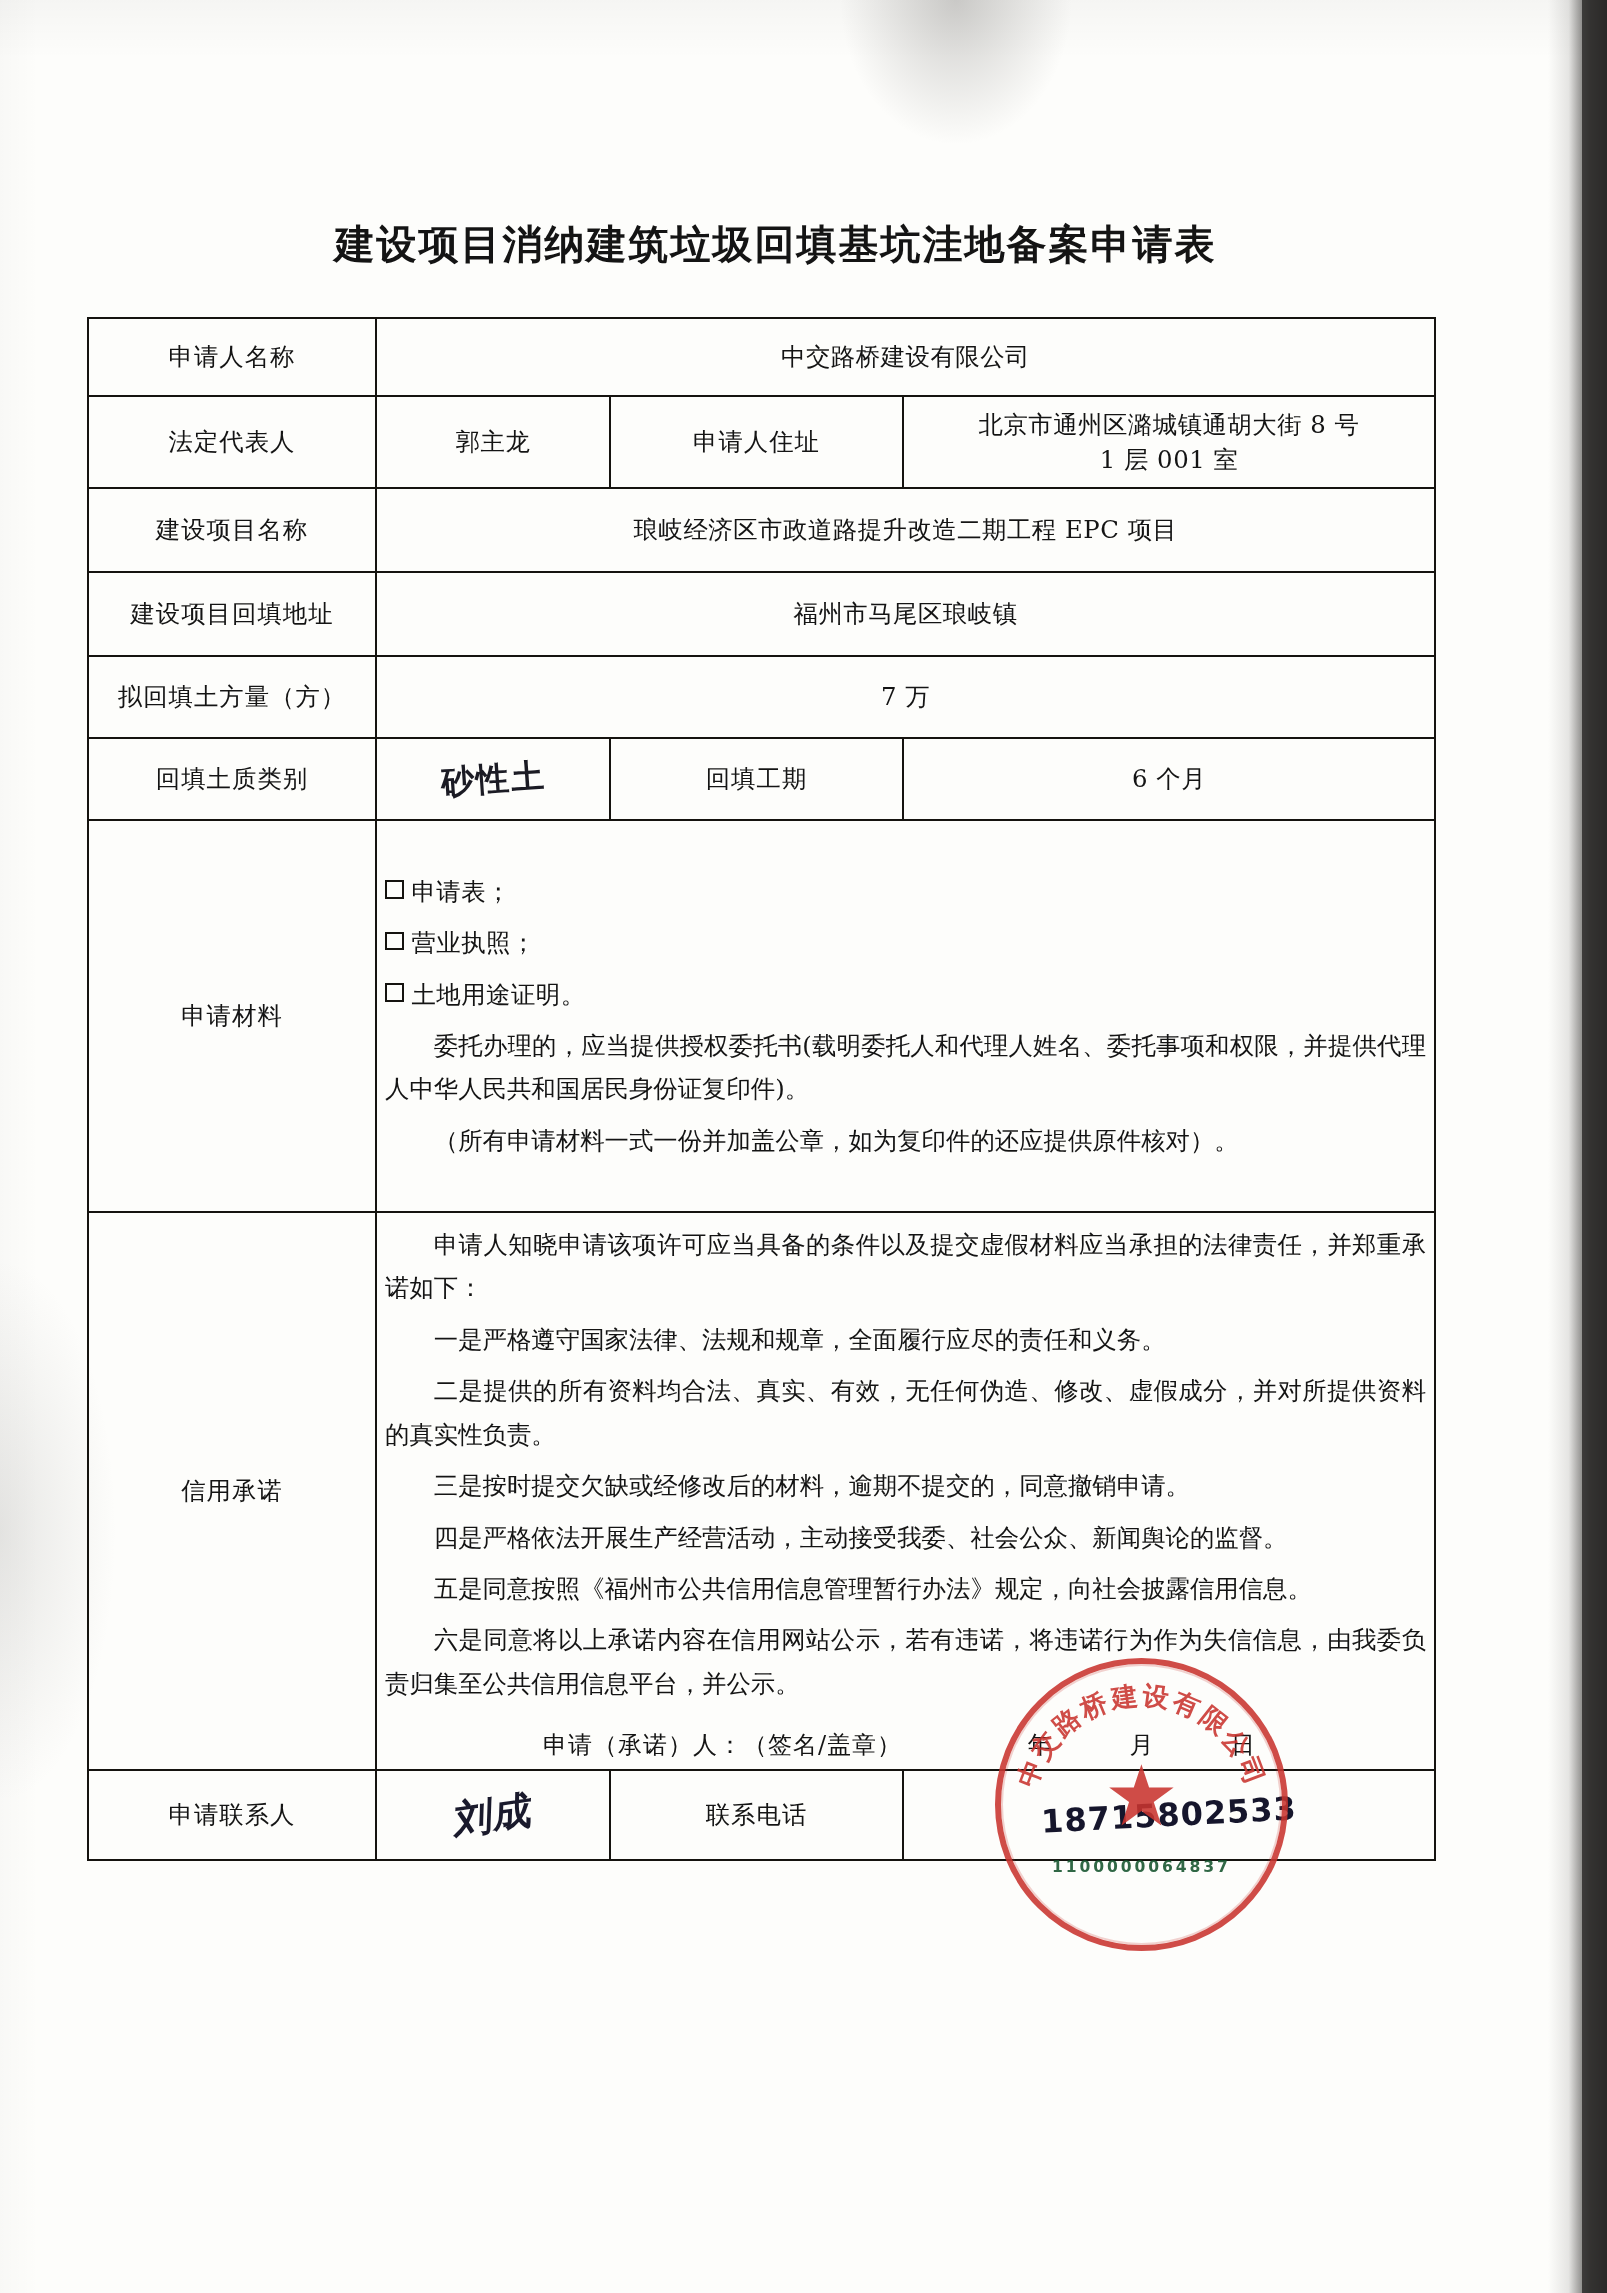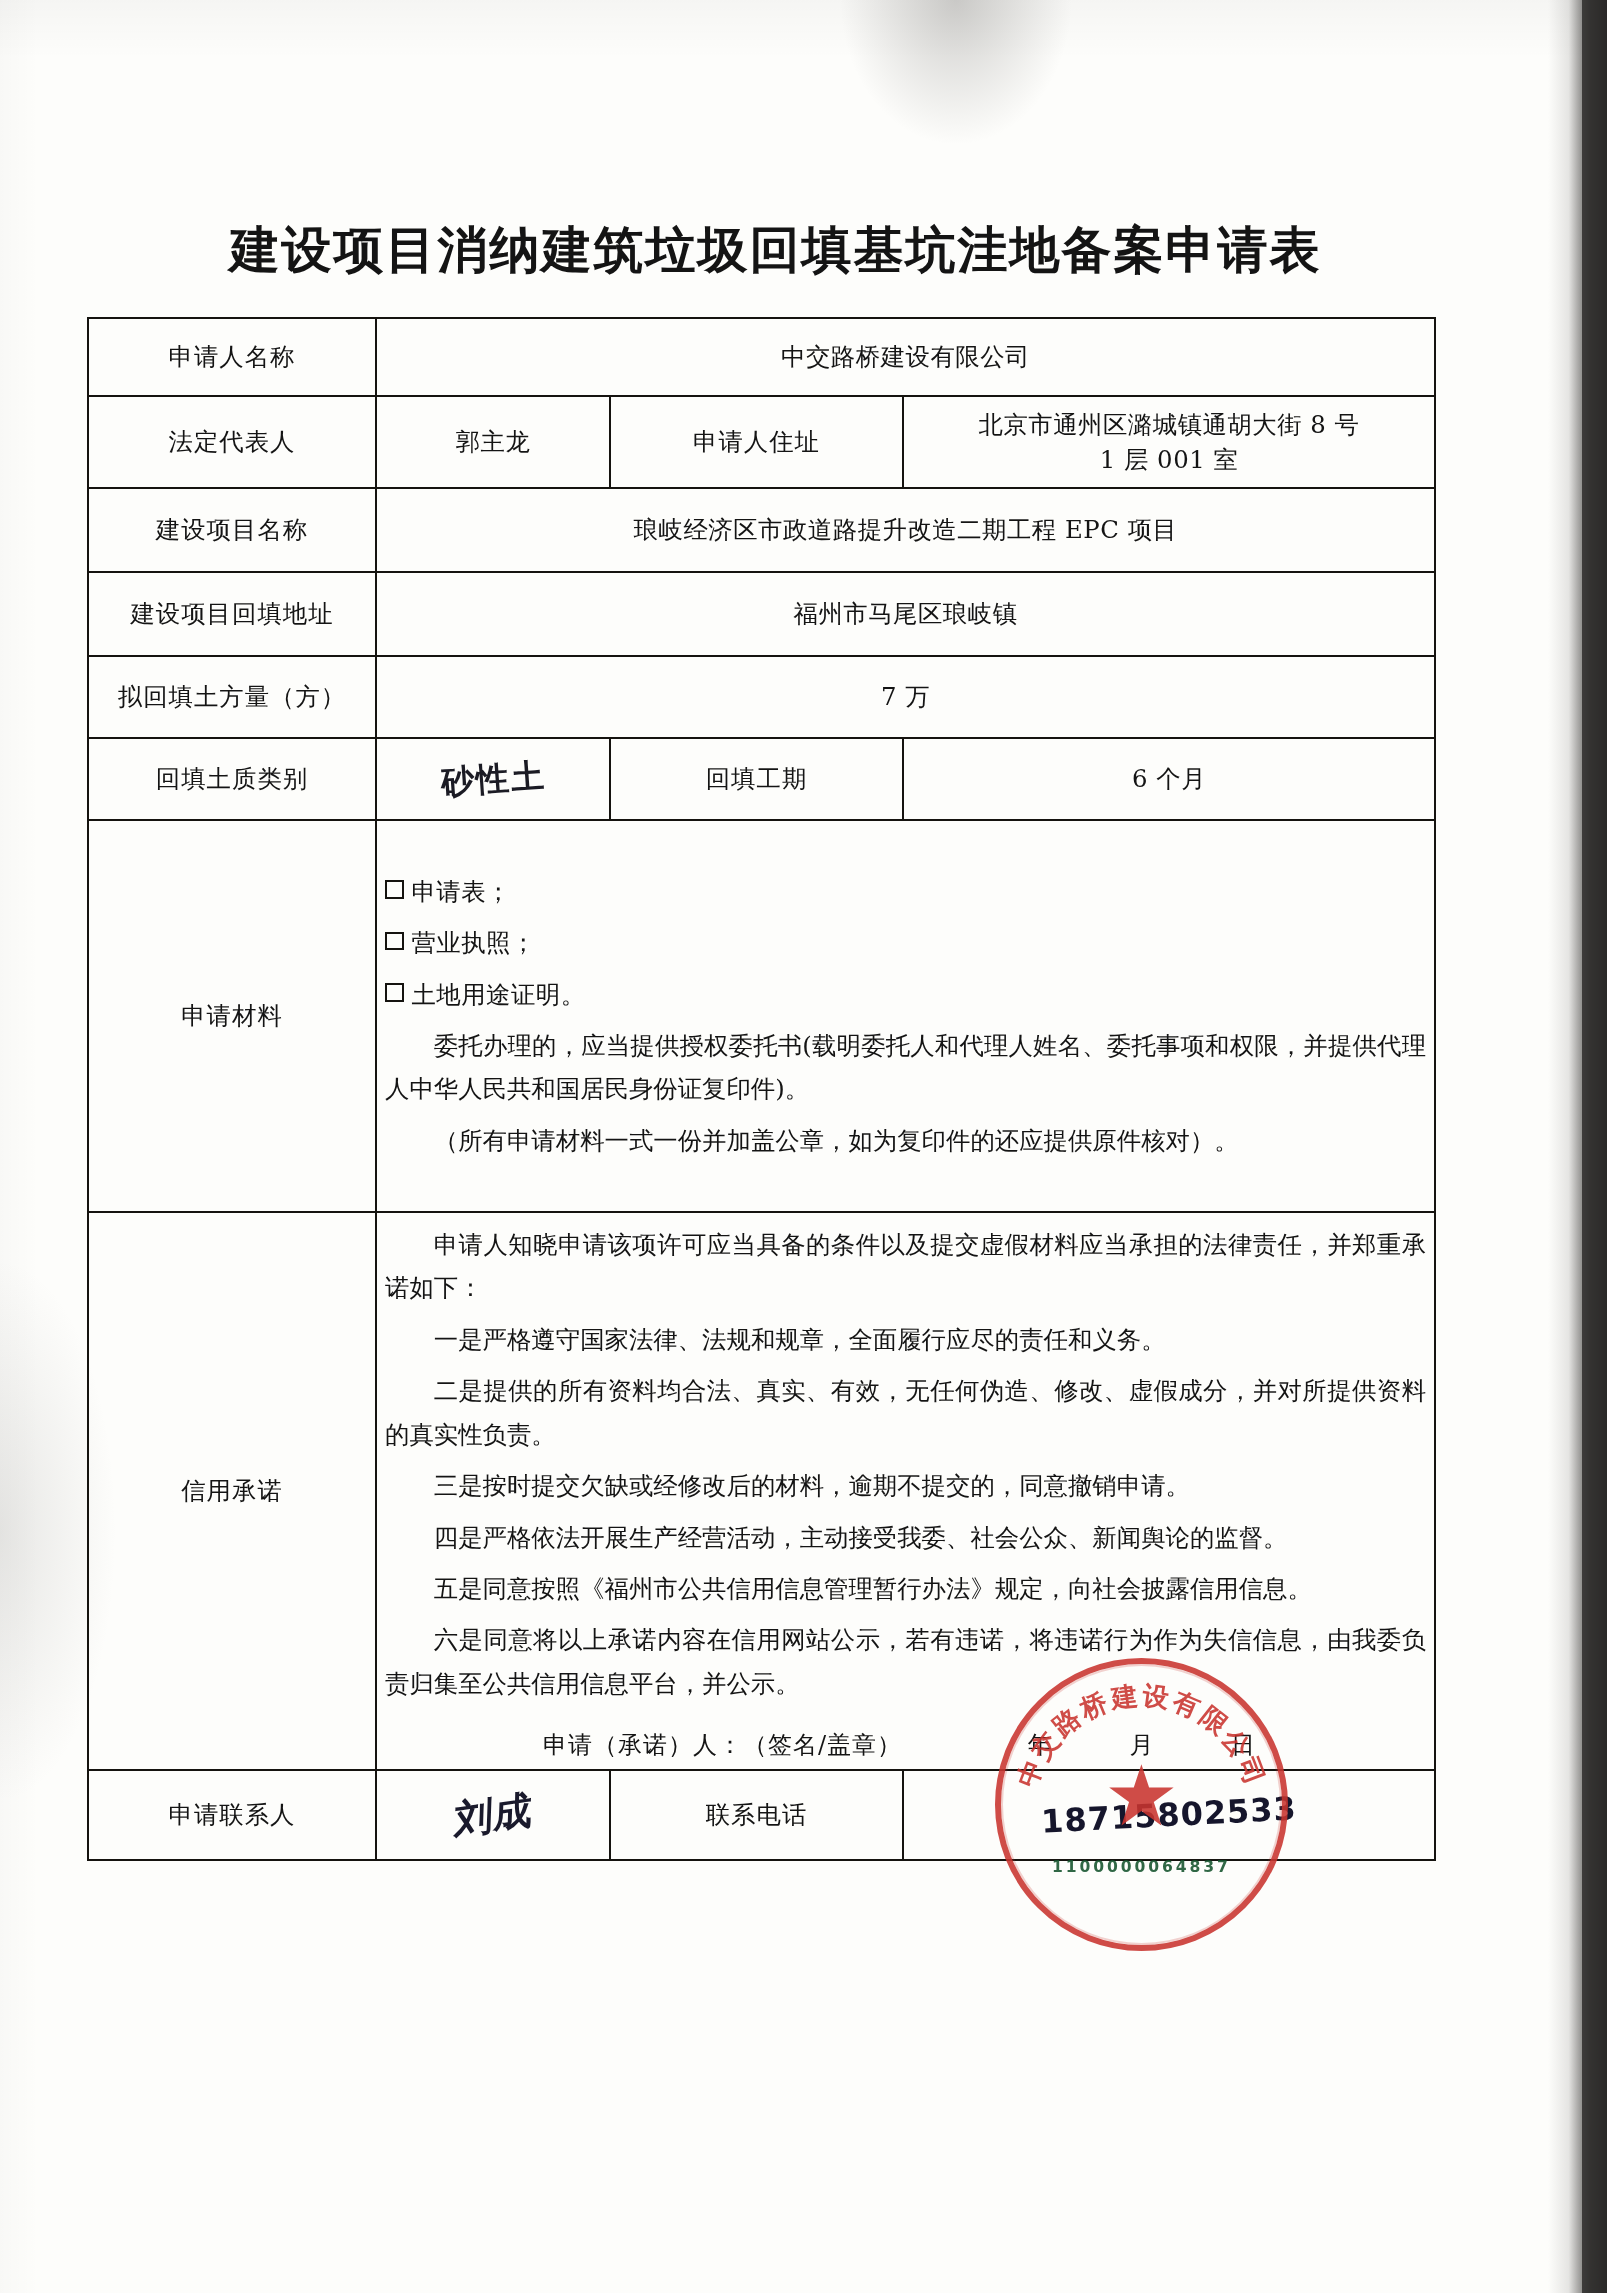--- a/index.html
+++ b/index.html
@@ -32,21 +32,21 @@
     background:radial-gradient(ellipse at 50% 0%, rgba(120,118,115,.35), rgba(255,255,255,0) 70%);
   }
   .smudge-left{
     position:absolute;top:1258px;left:0;width:117px;height:546px;
     background:radial-gradient(ellipse at 0% 50%, rgba(130,128,125,.18), rgba(255,255,255,0) 70%);
   }
 
   .title{
     position:absolute;top:217px;left:0;width:1551px;
     text-align:center;
-    font-size:50px;font-weight:bold;
+    font-size:40px;font-weight:bold;
     letter-spacing:2px;
     font-family:Liberation Sans, sans-serif;
   }
 
   table.form{
     position:absolute;
     top:317px;left:87px;
     width:1346px;
     border-collapse:collapse;
     table-layout:fixed;

